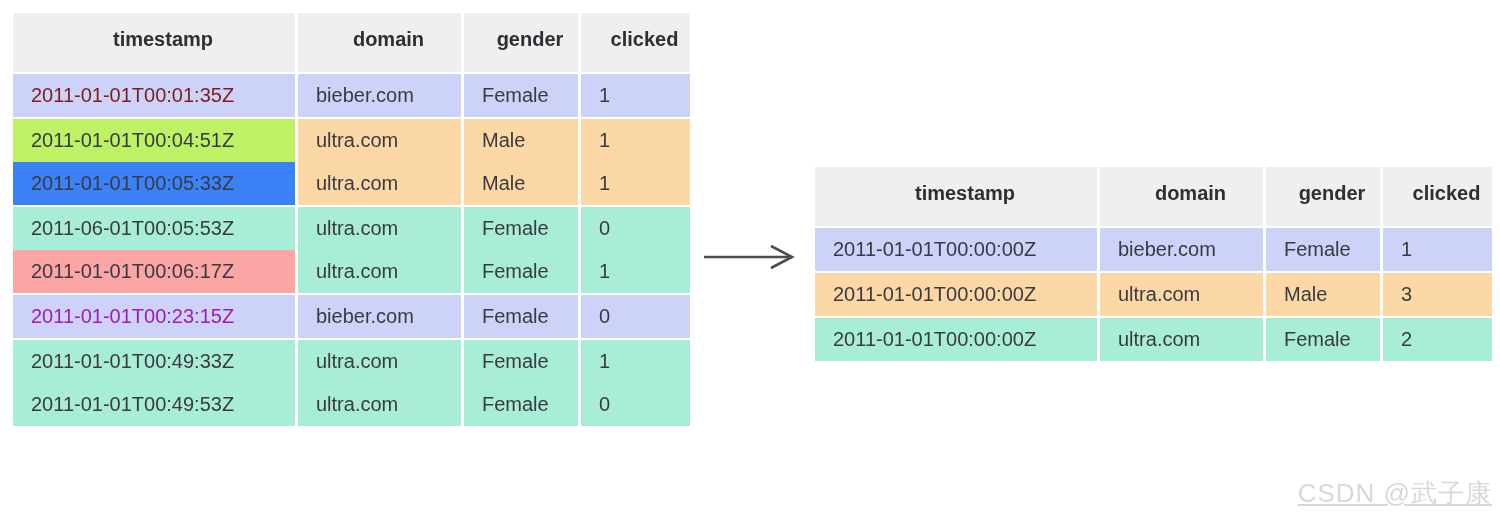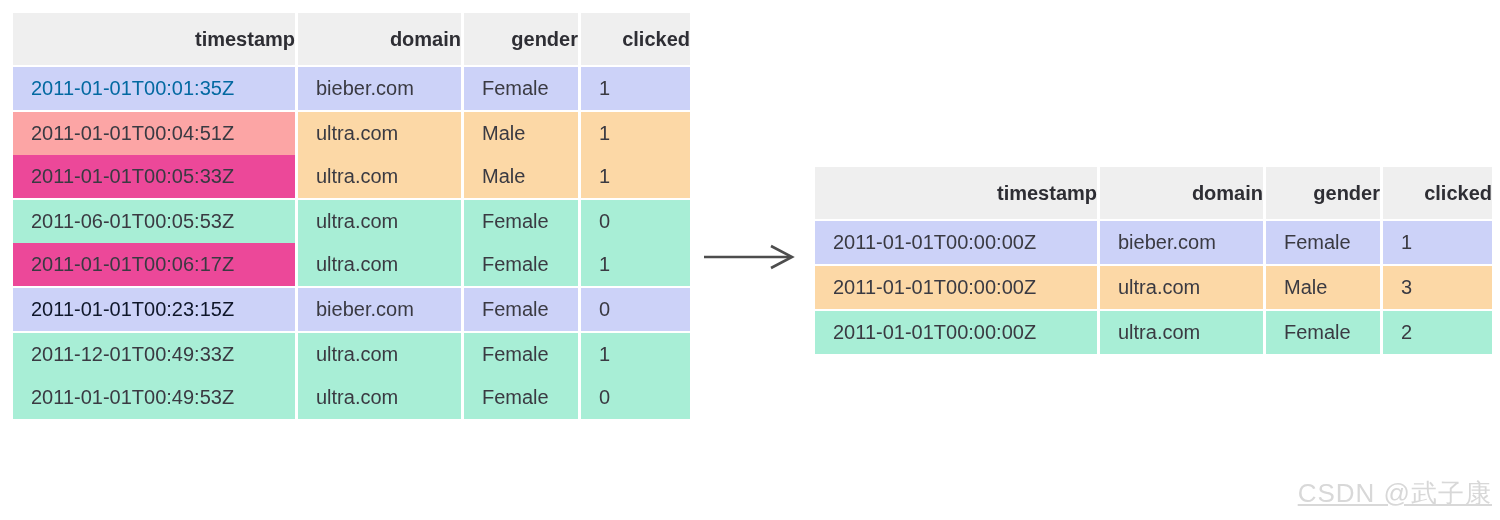--- a/index.html
+++ b/index.html
@@ -23,23 +23,23 @@
     font-size: 20px;
   }
   table.left-table  { left: 13px;  top: 13px; }
   table.right-table { left: 815px; top: 167px; }
   col.c-ts  { width: 282px; }
   col.c-dom { width: 166px; }
   col.c-gen { width: 117px; }
   col.c-clk { width: 112px; }
   .data-table th {
     font-weight: 700;
-    text-align: right;
+    text-align: center;
     height: 52px;
-    padding: 0 0 0 18px;
+    padding: 0 0 7px 18px;
     border-bottom: 2px solid #ffffff;
   }
   .data-table td {
     height: 43px;
     padding: 0 0 0 18px;
     white-space: nowrap;
     overflow: hidden;
   }
   .data-table th:not(:first-child),
   .data-table td:not(:first-child) {
@@ -79,57 +79,57 @@
     <thead>
       <tr>
           <th style="background: rgb(239, 239, 239); color: rgb(46, 46, 52);">timestamp</th>
           <th style="background: rgb(239, 239, 239); color: rgb(46, 46, 52);">domain</th>
           <th style="background: rgb(239, 239, 239); color: rgb(46, 46, 52);">gender</th>
           <th style="background: rgb(239, 239, 239); color: rgb(46, 46, 52);">clicked</th>
         </tr>
     </thead>
     <tbody>
         <tr>
-          <td style="background: rgb(204, 210, 248); color: #0369a1; margin-left: 8px;">2011-01-01T00:01:35Z</td>
+          <td style="background: rgb(204, 210, 248); color: #7f1d1d; margin-left: 8px;">2011-01-01T00:01:35Z</td>
           <td style="background: rgb(204, 210, 248); color: rgb(58, 58, 66);">bieber.com</td>
           <td style="background: rgb(204, 210, 248); color: rgb(58, 58, 66);">Female</td>
           <td style="background: rgb(204, 210, 248); color: rgb(58, 58, 66);">1</td>
         </tr>
         <tr class="group-start">
-          <td style="background: #fca5a5; color: rgb(58, 58, 66);">2011-01-01T00:04:51Z</td>
+          <td style="background: #bef264; color: rgb(58, 58, 66);">2011-01-01T00:04:51Z</td>
           <td style="background: rgb(252, 216, 166); color: rgb(58, 58, 66);">ultra.com</td>
           <td style="background: rgb(252, 216, 166); color: rgb(58, 58, 66);">Male</td>
           <td style="background: rgb(252, 216, 166); color: rgb(58, 58, 66);">1</td>
         </tr>
         <tr>
-          <td style="background: #ec4899; color: rgb(58, 58, 66);">2011-01-01T00:05:33Z</td>
+          <td style="background: #3b82f6; color: rgb(58, 58, 66);">2011-01-01T00:05:33Z</td>
           <td style="background: rgb(252, 216, 166); color: rgb(58, 58, 66);">ultra.com</td>
           <td style="background: rgb(252, 216, 166); color: rgb(58, 58, 66);">Male</td>
           <td style="background: rgb(252, 216, 166); color: rgb(58, 58, 66);">1</td>
         </tr>
         <tr class="group-start">
           <td style="background: rgb(168, 238, 214); color: rgb(58, 58, 66);">2011-06-01T00:05:53Z</td>
           <td style="background: rgb(168, 238, 214); color: rgb(58, 58, 66);">ultra.com</td>
           <td style="background: rgb(168, 238, 214); color: rgb(58, 58, 66);">Female</td>
           <td style="background: rgb(168, 238, 214); color: rgb(58, 58, 66);">0</td>
         </tr>
         <tr>
-          <td style="background: #ec4899; color: rgb(58, 58, 66);">2011-01-01T00:06:17Z</td>
+          <td style="background: #fca5a5; color: rgb(58, 58, 66);">2011-01-01T00:06:17Z</td>
           <td style="background: rgb(168, 238, 214); color: rgb(58, 58, 66);">ultra.com</td>
           <td style="background: rgb(168, 238, 214); color: rgb(58, 58, 66);">Female</td>
           <td style="background: rgb(168, 238, 214); color: rgb(58, 58, 66);">1</td>
         </tr>
         <tr class="group-start">
-          <td style="background: rgb(204, 210, 248); color: #0f172a;">2011-01-01T00:23:15Z</td>
+          <td style="background: rgb(204, 210, 248); color: #a21caf;">2011-01-01T00:23:15Z</td>
           <td style="background: rgb(204, 210, 248); color: rgb(58, 58, 66);">bieber.com</td>
           <td style="background: rgb(204, 210, 248); color: rgb(58, 58, 66);">Female</td>
           <td style="background: rgb(204, 210, 248); color: rgb(58, 58, 66);">0</td>
         </tr>
         <tr class="group-start">
-          <td style="background: rgb(168, 238, 214); color: rgb(58, 58, 66);">2011-12-01T00:49:33Z</td>
+          <td style="background: rgb(168, 238, 214); color: rgb(58, 58, 66);">2011-01-01T00:49:33Z</td>
           <td style="background: rgb(168, 238, 214); color: rgb(58, 58, 66);">ultra.com</td>
           <td style="background: rgb(168, 238, 214); color: rgb(58, 58, 66);">Female</td>
           <td style="background: rgb(168, 238, 214); color: rgb(58, 58, 66);">1</td>
         </tr>
         <tr>
           <td style="background: rgb(168, 238, 214); color: rgb(58, 58, 66);">2011-01-01T00:49:53Z</td>
           <td style="background: rgb(168, 238, 214); color: rgb(58, 58, 66);">ultra.com</td>
           <td style="background: rgb(168, 238, 214); color: rgb(58, 58, 66);">Female</td>
           <td style="background: rgb(168, 238, 214); color: rgb(58, 58, 66);">0</td>
         </tr>

